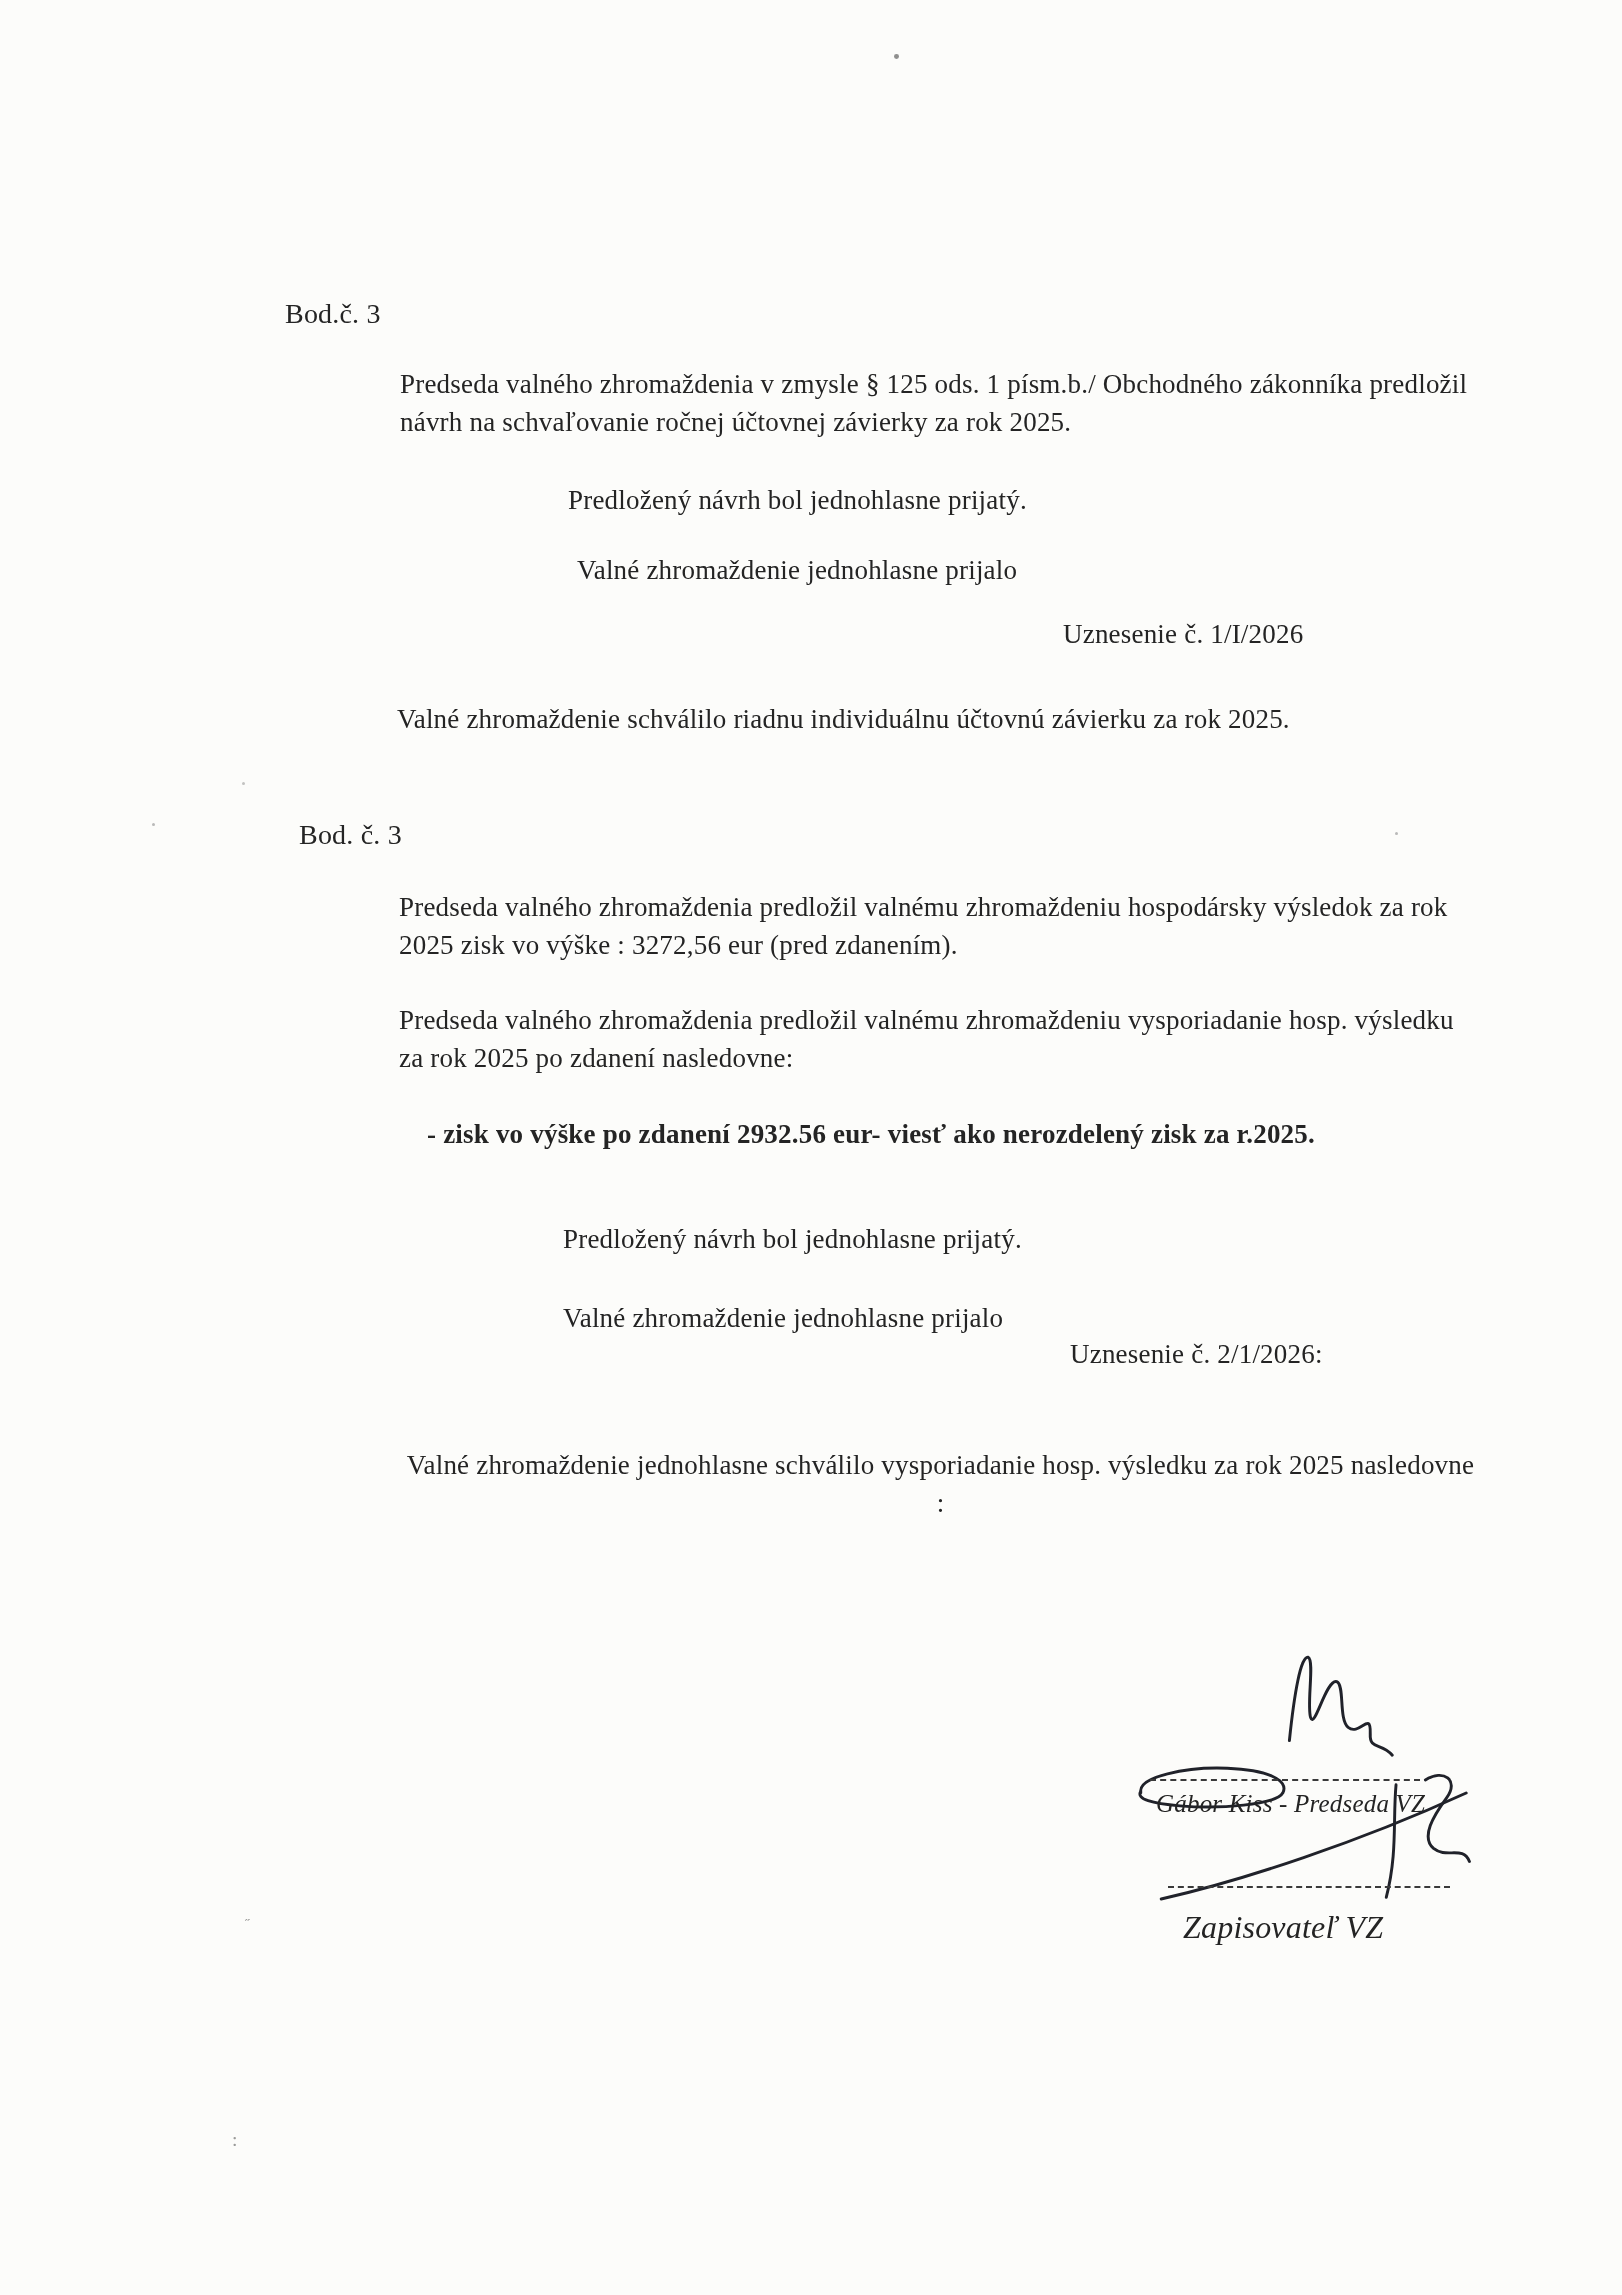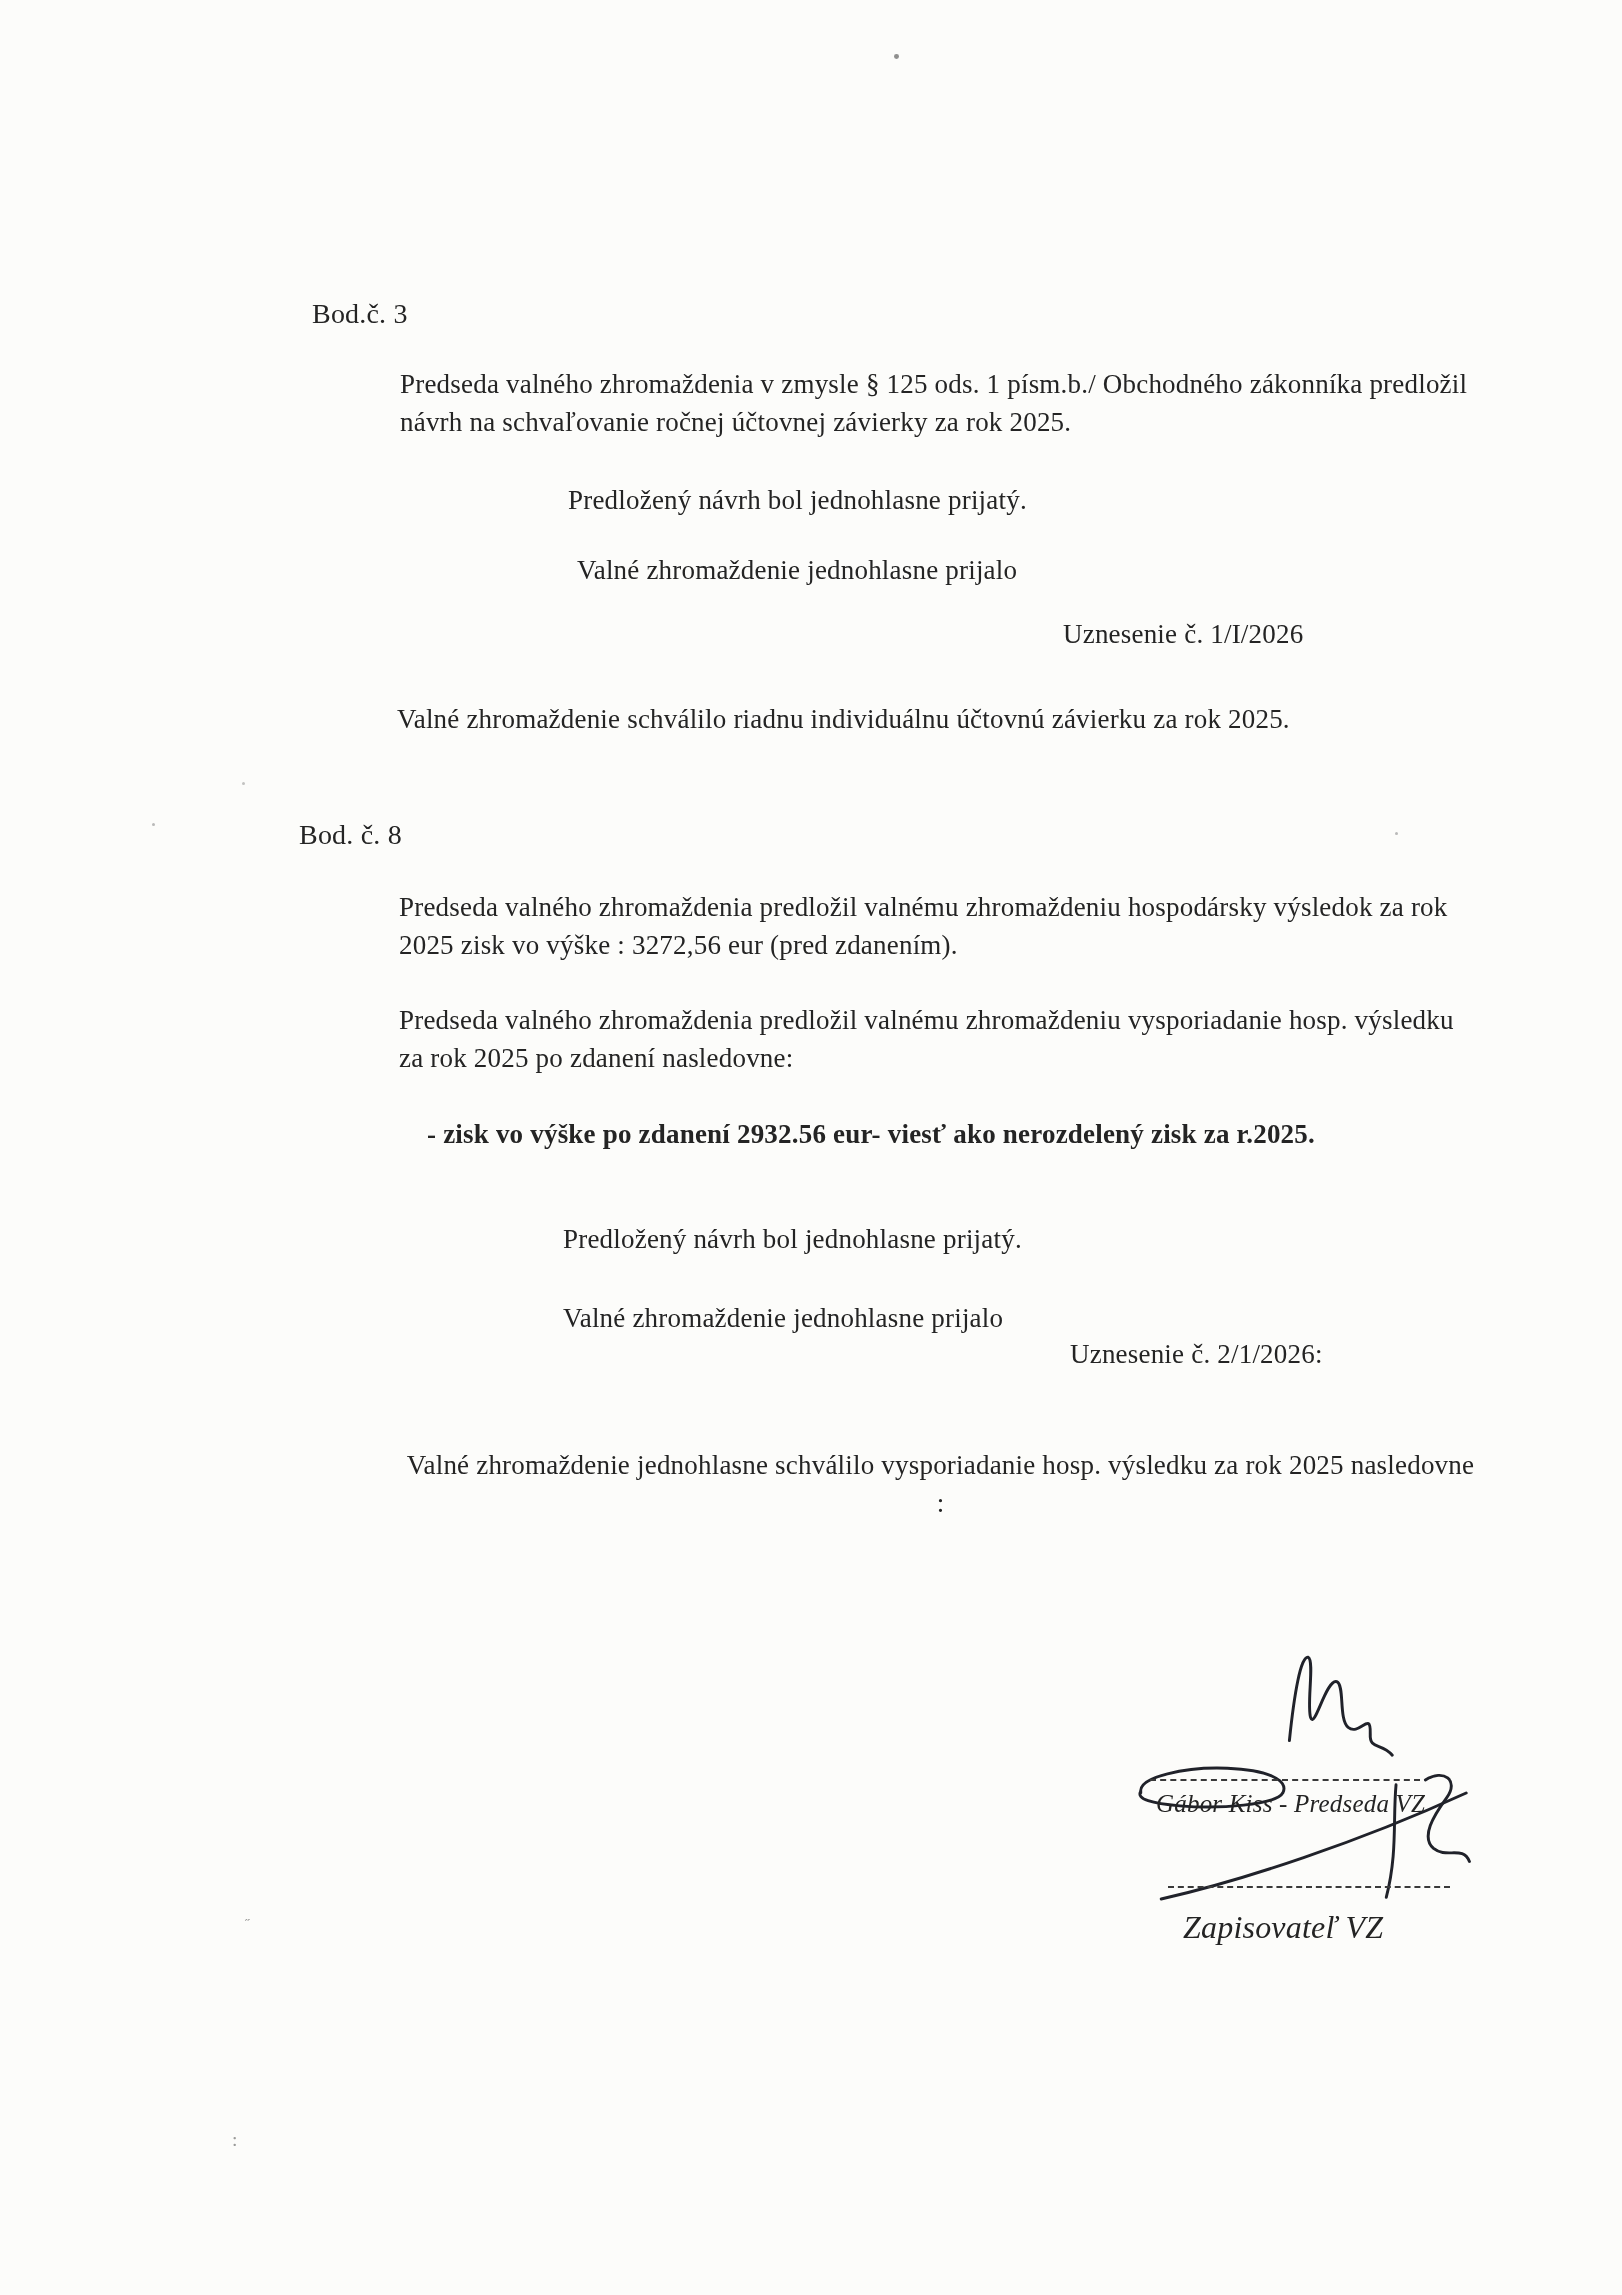--- a/index.html
+++ b/index.html
@@ -54,33 +54,33 @@
 
 <div class="page">
 
   <div class="speck" style="left:894px; top:54px; width:4.9px; height:4.9px; opacity:.65;"></div>
   <div class="speck" style="left:1395px; top:832px; width:3.3px; height:3.3px; opacity:.4;"></div>
   <div class="speck" style="left:152px; top:823px; width:3.3px; height:3.3px; opacity:.4;"></div>
   <div class="speck" style="left:242px; top:782px; width:3.3px; height:3.3px; opacity:.35;"></div>
   <div class="faint" style="left:232px; top:2126px;">:</div>
   <div class="faint" style="left:245px; top:1914px; font-size:14.7px;">˝</div>
 
-  <div class="abs heading" style="left:312px; top:294px;">Bod.č. 3</div>
+  <div class="abs heading" style="left:285px; top:294px;">Bod.č. 3</div>
 
   <div class="abs para" style="left:400px; top:365px;">Predseda valného zhromaždenia v zmysle § 125 ods. 1 písm.b./ Obchodného zákonníka predložil návrh na schvaľovanie ročnej účtovnej závierky za rok 2025.</div>
 
   <div class="abs center-note" style="left:568px; top:481px;">Predložený návrh bol jednohlasne prijatý.</div>
 
   <div class="abs center-note" style="left:577px; top:551px;">Valné zhromaždenie jednohlasne prijalo</div>
 
   <div class="abs resolution" style="left:1063px; top:587px;margin-top:28px;">Uznesenie č. 1/I/2026</div>
 
   <div class="abs para" style="left:397px; top:700px;">Valné zhromaždenie schválilo riadnu individuálnu účtovnú závierku za rok 2025.</div>
 
-  <div class="abs heading" style="left:299px; top:815px;">Bod. č. 8</div>
+  <div class="abs heading" style="left:299px; top:815px;">Bod. č. 3</div>
 
   <div class="abs para" style="left:399px; top:888px;">Predseda valného zhromaždenia predložil valnému zhromaždeniu hospodársky výsledok za rok 2025 zisk vo výške : 3272,56 eur (pred zdanením).</div>
 
   <div class="abs para" style="left:399px; top:1001px;">Predseda valného zhromaždenia predložil valnému zhromaždeniu vysporiadanie hosp. výsledku za rok 2025 po zdanení nasledovne:</div>
 
   <div class="abs bullet" style="left:427px; top:1115px;font-weight:bold;">-  zisk vo výške po zdanení 2932.56 eur-  viesť ako nerozdelený zisk za r.2025.</div>
 
   <div class="abs center-note" style="left:563px; top:1220px;">Predložený návrh bol jednohlasne prijatý.</div>
 
   <div class="abs center-note" style="left:563px; top:1299px;">Valné zhromaždenie jednohlasne prijalo</div>

